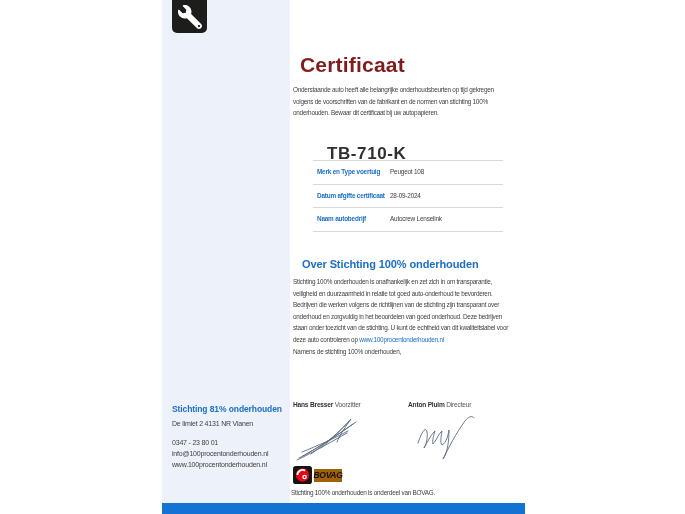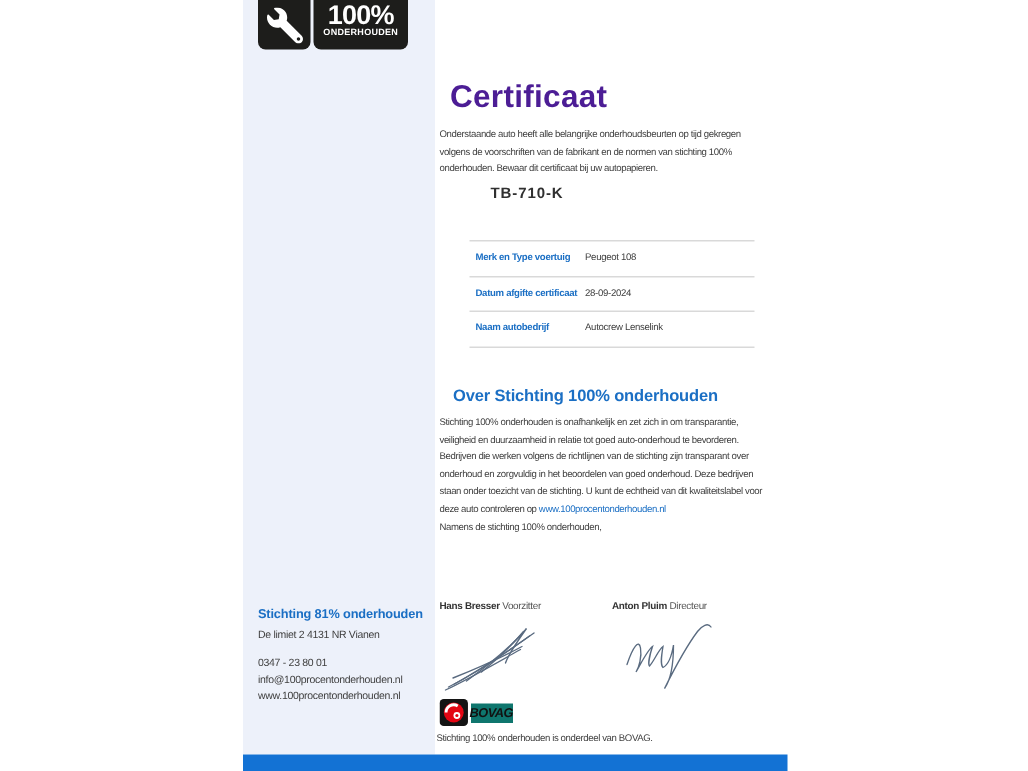--- a/index.html
+++ b/index.html
@@ -13,26 +13,26 @@
   #sidebar{left:162px;top:0;width:128px;height:503px;background:#edf1fa;}
 
   
   #logo{left:172px;top:0;display:flex;gap:2px;}
   .logo-box{background:#1d1d1b;height:33px;border-radius:0 0 5px 5px;}
   .logo-wrench{width:35px;display:flex;align-items:center;justify-content:center;}
   .logo-text{width:63px;color:#fff;text-align:center;padding-top:1px;box-sizing:border-box;}
   .logo-pct{font-size:18px;font-weight:800;line-height:18px;letter-spacing:-0.5px;}
   .logo-sub{font-size:6px;font-weight:bold;letter-spacing:0.2px;margin-top:0px;}
 
-  #title{left:300px;top:53px;font-size:21px;font-weight:bold;color:#4c1d95;letter-spacing:0.2px;}
+  #title{left:300px;top:53px;font-size:21px;font-weight:bold;color:#7f1d1d;letter-spacing:0.2px;}
 
   .small-text{font-size:6.4px;letter-spacing:-0.25px;line-height:11.6px;color:#3f3f3f;}
   #intro{left:293px;top:84px;width:219px;}
 
-  #plate{left:327px;top:124px;font-size:10px;font-weight:bold;color:#303030;letter-spacing:0.6px;}
+  #plate{left:327px;top:144px;font-size:17px;font-weight:bold;color:#303030;letter-spacing:0.6px;}
 
   #cert-table{left:313px;top:160px;width:190px;}
   .row{height:22.6px;border-top:1px solid #d9d9d9;position:relative;}
   .row:last-child{border-bottom:1px solid #d9d9d9;}
   .lbl{position:absolute;left:4px;top:7px;font-size:6.4px;font-weight:bold;color:#1b6fc4;letter-spacing:-0.2px;white-space:nowrap;}
   .val{position:absolute;left:77px;top:7px;font-size:6.4px;color:#3f3f3f;letter-spacing:-0.2px;white-space:nowrap;}
 
   #about-heading{left:302px;top:258px;font-size:11px;font-weight:bold;color:#1b6fc4;letter-spacing:-0.1px;}
   #about-body{left:293px;top:276px;width:219px;}
   .link{color:#1b6fc4;text-decoration:none;cursor:pointer;}
@@ -45,40 +45,36 @@
 
   .sig-name-row{font-size:6.6px;letter-spacing:-0.2px;white-space:nowrap;}
   .sig-name{font-weight:bold;color:#333;}
   .sig-role{color:#555;}
   #sig-left{left:293px;top:401px;}
   #sig-right{left:408px;top:401px;}
   #scribble-left{left:295px;top:411px;}
   #scribble-right{left:413px;top:409px;}
 
   #bovag{left:293px;top:466px;display:flex;align-items:center;gap:2px;}
-  .bovag-yellow{width:28px;height:13px;background:#0f766e;display:flex;align-items:center;justify-content:flex-end;}
+  .bovag-yellow{width:28px;height:13px;background:#a16207;display:flex;align-items:center;justify-content:center;}
   .bovag-word{font-size:8.5px;font-weight:800;font-style:italic;color:#111;letter-spacing:-0.3px;}
   #bovag-caption{left:291px;top:487px;white-space:nowrap;}
 
   #bottom-bar{left:162px;top:503px;width:363px;height:11px;background:#1372d4;}
 </style>
 </head>
 <body>
 
 <div id="sidebar" class="abs"></div>
 
 <div id="logo" class="abs">
   <div class="logo-box logo-wrench">
     <svg width="24" height="24" viewBox="0 0 512 512" style="transform:scaleX(-1)">
       <path fill="#ffffff" d="M507.73 109.1c-2.24-9.03-13.54-12.09-20.12-5.51l-74.36 74.36-67.88-11.31-11.31-67.88 74.36-74.36c6.62-6.62 3.43-17.9-5.66-20.16-47.38-11.74-99.55.91-136.58 37.93-39.64 39.64-50.55 97.1-34.05 147.2L18.74 402.76c-24.99 24.99-24.99 65.51 0 90.5 24.99 24.99 65.51 24.99 90.5 0l213.21-213.21c50.12 16.71 107.47 5.68 147.37-34.22 37.07-37.07 49.7-89.32 37.91-136.73zM64 472c-13.25 0-24-10.75-24-24 0-13.26 10.75-24 24-24s24 10.74 24 24c0 13.25-10.75 24-24 24z"></path>
     </svg>
-  </div>
-  <div class="logo-box logo-text">
-    <div class="logo-pct">100%</div>
-    <div class="logo-sub">ONDERHOUDEN</div>
   </div>
 </div>
 
 <div id="title" class="abs">Certificaat</div>
 
 <div id="intro" class="abs small-text">Onderstaande auto heeft alle belangrijke onderhoudsbeurten op tijd gekregen volgens de voorschriften van de fabrikant en de normen van stichting 100% onderhouden. Bewaar dit certificaat bij uw autopapieren.</div>
 
 <div id="plate" class="abs">TB-710-K</div>
 
 <div id="cert-table" class="abs">

